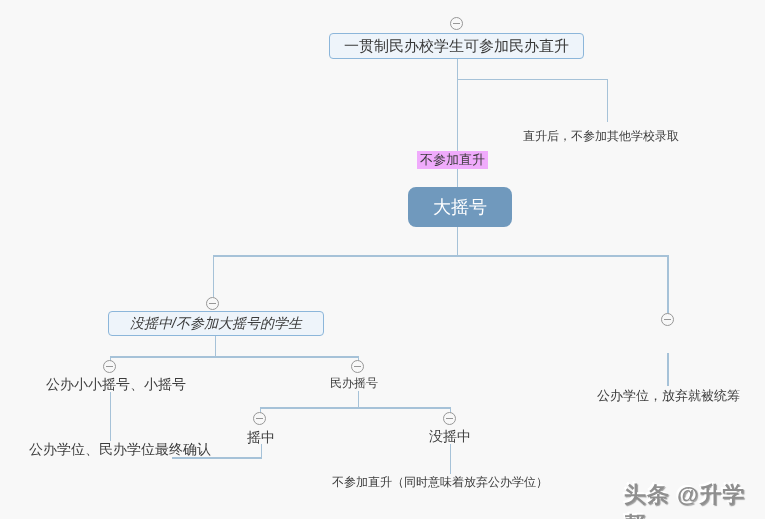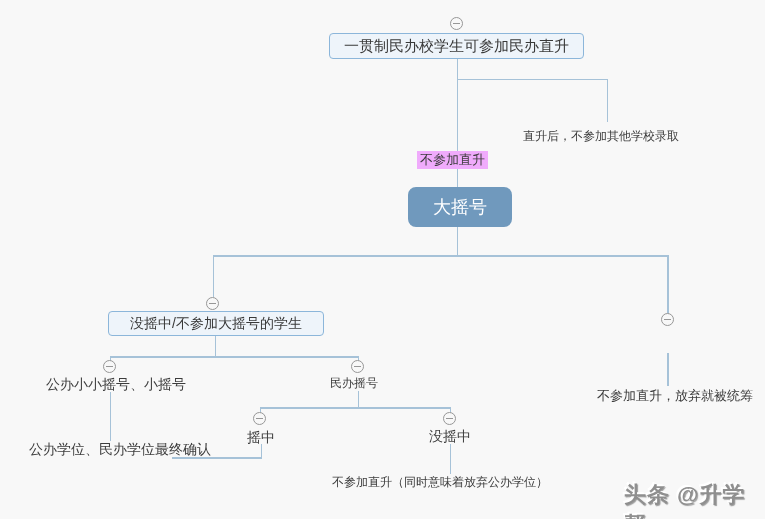--- a/index.html
+++ b/index.html
@@ -106,36 +106,36 @@
   <div class="collapse" style="left:661px; top:313px;"></div>
   <div class="collapse" style="left:103px; top:360px;"></div>
   <div class="collapse" style="left:351px; top:360px;"></div>
   <div class="collapse" style="left:253px; top:412px;"></div>
   <div class="collapse" style="left:443px; top:412px;"></div>
 
   <div class="node" style="left:329px; top:33px; width:255px; height:26px; font-size:15px;">一贯制民办校学生可参加民办直升</div>
 
   <div class="node accent" style="left:408px; top:187px; width:104px; height:40px; font-size:18px;">大摇号</div>
 
-  <div class="node" style="left:108px; top:311px; width:216px; height:25px; font-size:14px;">没摇中/不参加大摇号的学生</div>
+  <div class="node" style="left:108px; top:311px; width:216px; height:25px; font-size:14px;font-style:italic;">没摇中/不参加大摇号的学生</div>
 
 
   <div class="lbl masked" style="left:417px; top:151px; font-size:13px;">不参加直升</div>
 
   <div class="lbl" style="left:523px; top:129px; font-size:12px;">直升后，不参加其他学校录取</div>
 
   <div class="lbl" style="left:46px; top:376px; font-size:14px;">公办小小摇号、小摇号</div>
 
   <div class="lbl" style="left:330px; top:376px; font-size:12px;">民办摇号</div>
 
   <div class="lbl" style="left:29px; top:441px; font-size:14px;">公办学位、民办学位最终确认</div>
 
   <div class="lbl" style="left:247px; top:429px; font-size:14px;">摇中</div>
 
   <div class="lbl" style="left:429px; top:429px; font-size:14px;font-family:Liberation Serif, serif;">没摇中</div>
 
   <div class="lbl" style="left:332px; top:475px; font-size:12px;">不参加直升（同时意味着放弃公办学位）</div>
 
-  <div class="lbl" style="left:597px; top:388px; font-size:13px;">不参加直升，放弃就被统筹</div>
+  <div class="lbl" style="left:597px; top:388px; font-size:13px;">公办学位，放弃就被统筹</div>
 
   <div class="watermark">头条 @升学帮</div>
 
 </div>
 
 </body></html>

